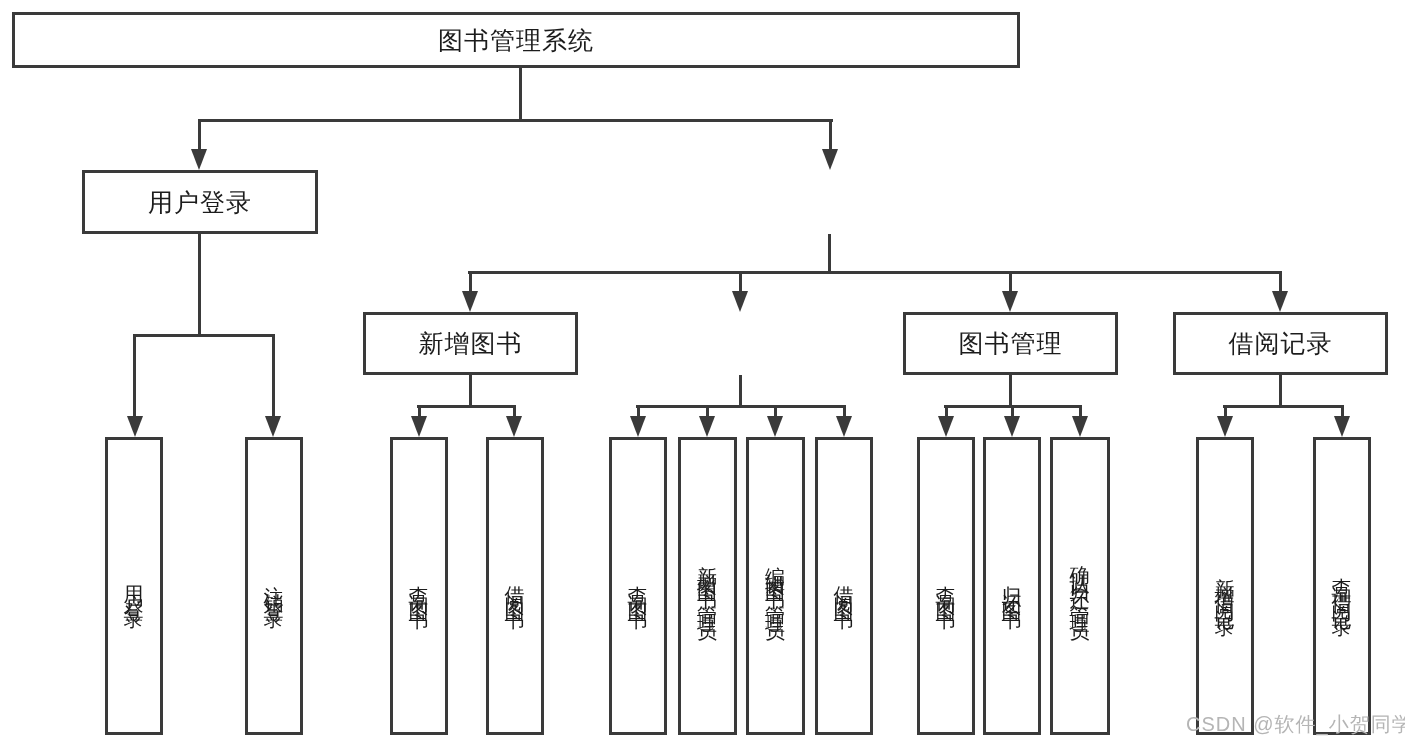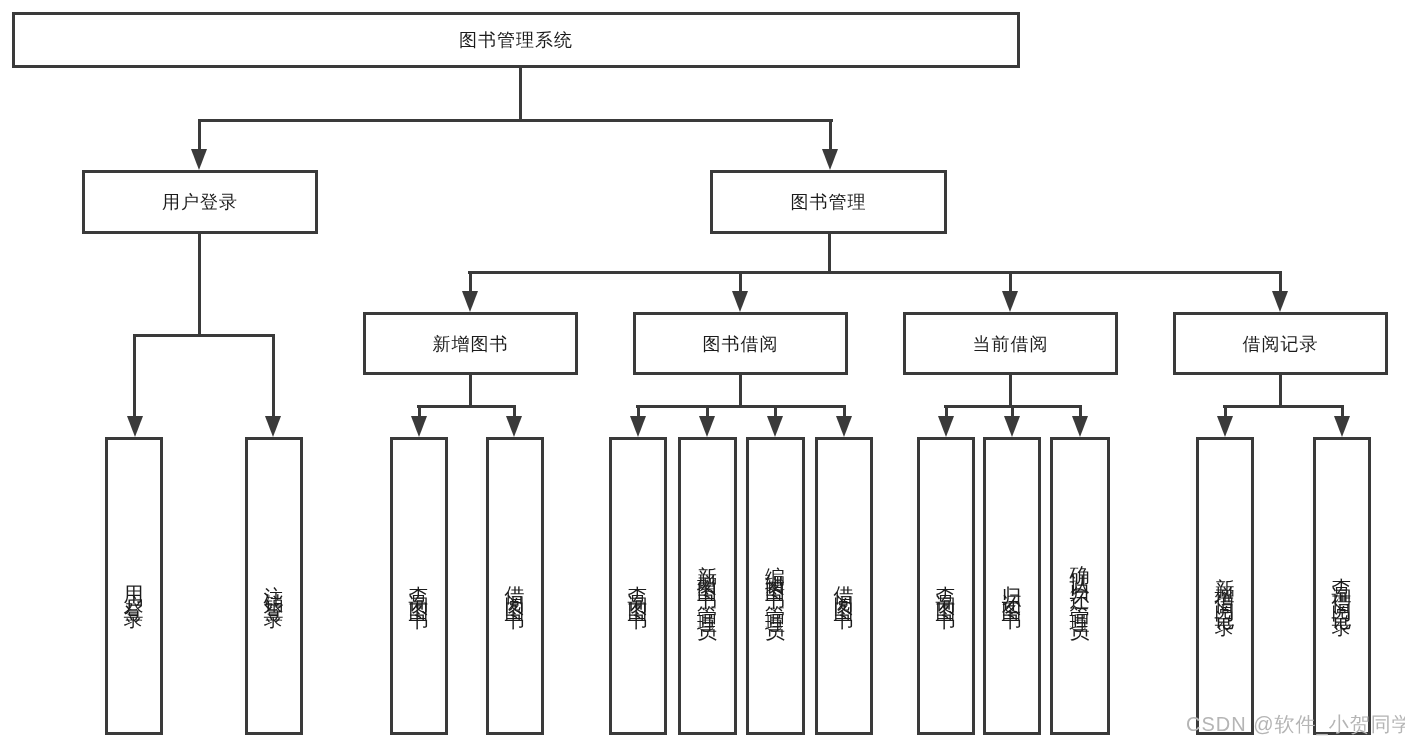--- a/index.html
+++ b/index.html
@@ -16,21 +16,21 @@
     width:1405px;height:747px;
     background:var(--bg);
     overflow:hidden;
   }
   .box{
     position:absolute;
     border:3px solid var(--line);
     background:var(--bg);
     color:var(--text);
     display:flex;align-items:center;justify-content:center;
-    font-size:18px;
+    font-size:25px;
     letter-spacing:1px;
     text-align:center;
   }
   .vbox{
     writing-mode:vertical-rl;
     text-orientation:mixed;
     letter-spacing:8px;
     line-height:1;
     font-size:20px;
   }
@@ -61,43 +61,41 @@
   <div class="box" style="left:12px;top:12px;width:1008px;height:56px;">图书管理系统</div>
 
   <div class="v" style="left:519px;top:68px;height:54px;"></div>
   <div class="h" style="left:198px;top:119px;width:635px;"></div>
   <div class="v" style="left:198px;top:119px;height:33px;"></div>
   <div class="arr" style="left:191px;top:149px;"></div>
   <div class="v" style="left:829px;top:119px;height:33px;"></div>
   <div class="arr" style="left:822px;top:149px;"></div>
 
   <div class="box" style="left:82px;top:170px;width:236px;height:64px;">用户登录</div>
-  <div class="box" style="left:710px;top:170px;width:237px;height:64px;">图书管理</div>
 
   <div class="v" style="left:198px;top:234px;height:102px;"></div>
   <div class="h" style="left:133px;top:334px;width:142px;"></div>
   <div class="v" style="left:133px;top:334px;height:86px;"></div>
   <div class="arr" style="left:127px;top:416px;"></div>
   <div class="v" style="left:272px;top:334px;height:86px;"></div>
   <div class="arr" style="left:265px;top:416px;"></div>
 
   <div class="v" style="left:828px;top:234px;height:39px;"></div>
   <div class="h" style="left:468px;top:271px;width:814px;"></div>
   <div class="v" style="left:469px;top:271px;height:24px;"></div>
   <div class="arr" style="left:462px;top:291px;"></div>
   <div class="v" style="left:739px;top:271px;height:24px;"></div>
   <div class="arr" style="left:732px;top:291px;"></div>
   <div class="v" style="left:1009px;top:271px;height:24px;"></div>
   <div class="arr" style="left:1002px;top:291px;"></div>
   <div class="v" style="left:1279px;top:271px;height:24px;"></div>
   <div class="arr" style="left:1272px;top:291px;"></div>
 
   <div class="box" style="left:363px;top:312px;width:215px;height:63px;">新增图书</div>
-  <div class="box" style="left:633px;top:312px;width:215px;height:63px;">图书借阅</div>
-  <div class="box" style="left:903px;top:312px;width:215px;height:63px;">当前借阅</div>
+  <div class="box" style="left:903px;top:312px;width:215px;height:63px;">图书管理</div>
   <div class="box" style="left:1173px;top:312px;width:215px;height:63px;">借阅记录</div>
 
   <div class="v" style="left:469px;top:375px;height:32px;"></div>
   <div class="h" style="left:417px;top:405px;width:99px;"></div>
   <div class="v" style="left:418px;top:405px;height:15px;"></div>
   <div class="arr" style="left:411px;top:416px;"></div>
   <div class="v" style="left:513px;top:405px;height:15px;"></div>
   <div class="arr" style="left:506px;top:416px;"></div>
 
   <div class="v" style="left:739px;top:375px;height:32px;"></div>

